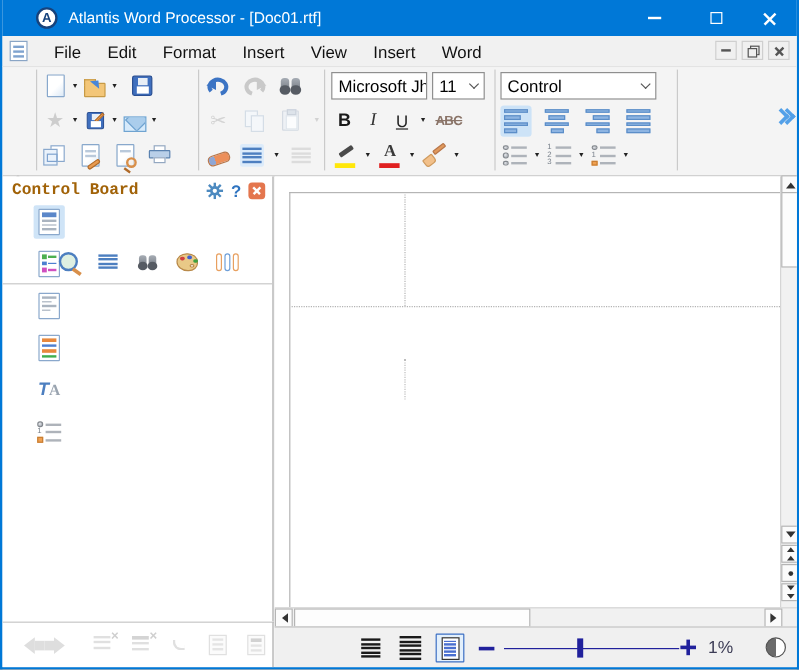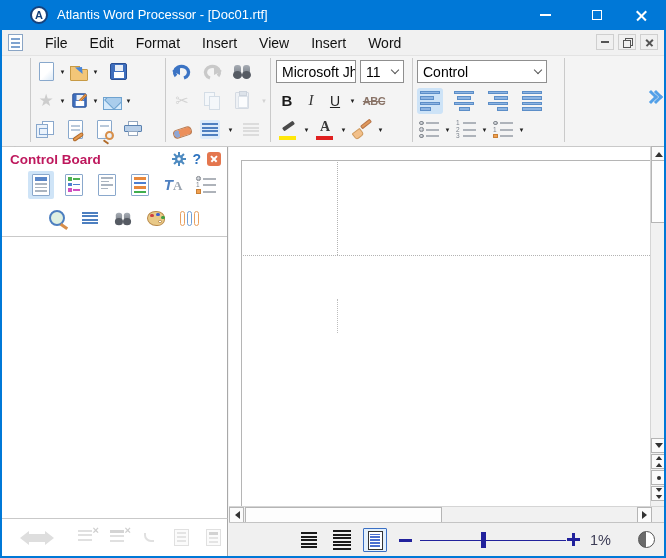--- a/index.html
+++ b/index.html
@@ -110,27 +110,27 @@
   .i-list .row { display:flex; align-items:center; gap:2px; height:4px; }
   .i-list .dot { width:4.5px; height:4.5px; border-radius:50%; background:radial-gradient(circle at 35% 35%,#e8eaee,#9aa0a8); border:.5px solid #84898f; }
   .i-list .num { font-size:6.5px; color:#7a828c; width:5px; line-height:4px; }
   .i-list .sq { width:4.5px; height:4.5px; background:#f0a050; border:.5px solid #c87f35; }
   .i-list .ln { flex:1; height:2px; background:#aeb3ba; }
   .combo { height:23px; background:#fff; border:1px solid #8f8f8f; display:flex; align-items:center; padding:0 5px; font-size:14px; color:#000; white-space:nowrap; overflow:hidden; }
   .combo .chevd { margin-left:auto; width:6px; height:6px; border-right:1.5px solid #555; border-bottom:1.5px solid #555; transform:rotate(45deg); flex:none; margin-top:-3px; }
   
   .cboard { position:absolute; left:0; top:147px; width:226px; height:371px; background:#fff; border-right:1px solid #a8a8a8; }
   .cb-head { height:22px; display:flex; align-items:center; padding:2px 6px 0 8px; }
-  .cb-title { font-size:13.5px; font-weight:bold; color:#be185d; }
+  .cb-title { font-size:13.5px; font-weight:bold; color:#a16207;font-family:Liberation Mono, monospace; }
   .cb-tools { margin-left:auto; display:flex; align-items:center; gap:6px; }
   .cb-help { color:#2f74c0; font-weight:bold; font-size:14px; }
   .cb-close { width:14px; height:14px; background:#e4764e; border-radius:3px; position:relative; }
   .cb-close::before,.cb-close::after { content:""; position:absolute; left:3px; top:6px; width:8px; height:1.5px; background:#fff; }
   .cb-close::before{transform:rotate(45deg);} .cb-close::after{transform:rotate(-45deg);}
-  .cb-row1 { position:absolute; left:26px; top:24px; display:flex; gap:7px; align-items:center; }
+  .cb-row1 { position:absolute; left:26px; top:24px; display:flex; gap:7px; align-items:center;flex-direction:column; }
   .cb-row2 { position:absolute; left:42px; top:57px; display:flex; gap:7px; align-items:center; }
   .cbtn { width:26px; height:28px; display:flex; align-items:center; justify-content:center; }
   .cbtn.sel { background:#cfe4f7; border-radius:2px; }
   .mini-page { width:18px; height:22px; background:#fff; border:1px solid #8aa8cc; border-radius:1px; position:relative; padding:2px; display:flex; flex-direction:column; gap:2px; }
   .mini-page .hd { height:4px; background:#5b87c9; }
   .mini-page .gl { height:1.5px; background:#aab4c0; }
   .mini-page .rowc { display:flex; gap:1.5px; align-items:center; }
   .mini-page .csq { width:3.5px; height:3.5px; }
   .mini-page .cln { flex:1; height:1.5px; }
   .ta-icon { font-weight:bold; }

